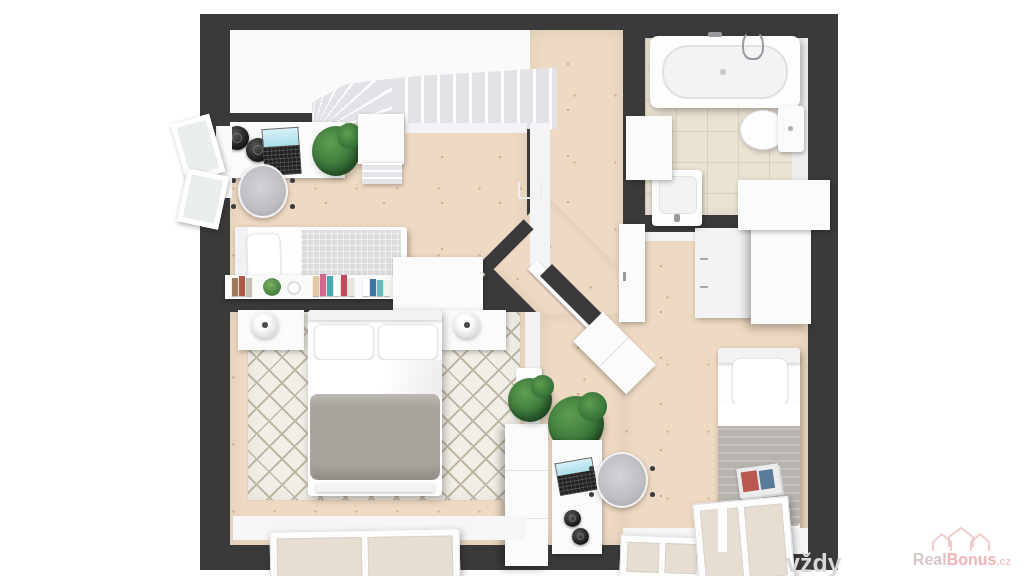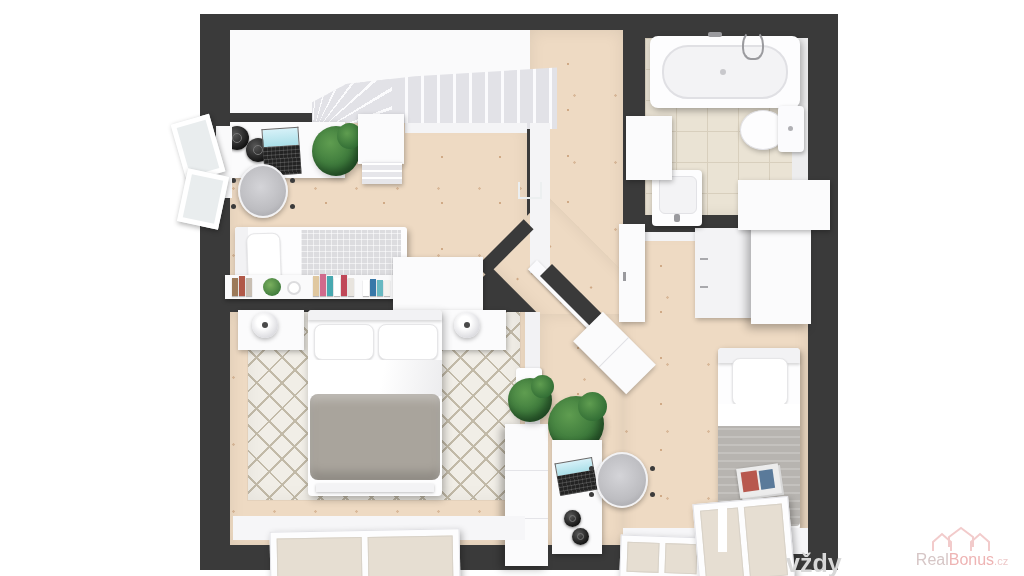--- a/index.html
+++ b/index.html
@@ -60,21 +60,21 @@
                         repeating-linear-gradient(-45deg,transparent 0 16px,var(--rug_line,#c2baa8) 16px 18px);
        box-shadow:0 0 0 1px rgba(0,0,0,.04),inset 0 0 20px rgba(0,0,0,.05);}
   
   #wm-arak{left:716px;top:502px;display:flex;align-items:flex-start;font-weight:bold;
        font-size:64px;line-height:1;letter-spacing:-3px;}
   #wm-ar{color:var(--wm_gray,#d0d0d0);}
   #wm-bar{width:9px;height:46px;background:#ffffff;margin:4px 2px 0 2px;}
   #wm-ak{color:var(--wm_light,#efefef);}
   #wm-vzdy{left:786px;top:549px;font-size:25px;font-weight:bold;color:var(--wm_tagline,#d8d8d8);letter-spacing:0;}
   #brand{left:902px;top:526px;width:120px;text-align:center;}
-  #brand-text{font-size:16px;font-weight:normal;letter-spacing:0;line-height:1;white-space:nowrap;}
+  #brand-text{font-size:16px;font-weight:bold;letter-spacing:0;line-height:1;white-space:nowrap;}
   #brand-w1{color:var(--brand_gray,#d6c6c6);}
   #brand-w2{color:var(--brand_pink,#eeb4b4);}
   #brand-tld{color:var(--brand_pink_soft,#eecaca);font-size:11px;}
 </style>
 </head>
 <body>
 
 <div id="canvas">
   <div id="plan">
 

